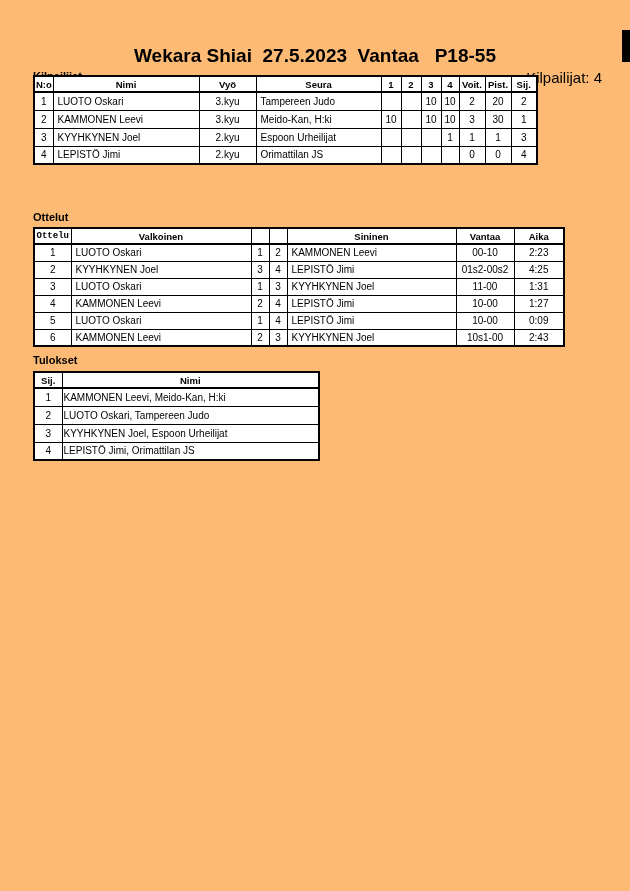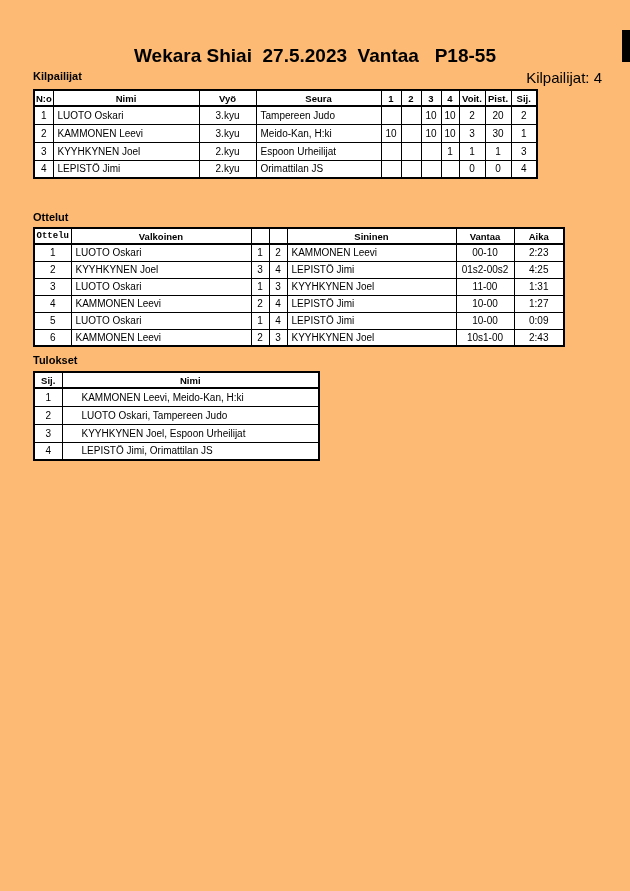--- a/index.html
+++ b/index.html
@@ -34,33 +34,33 @@
   th, td {
     border:1px solid #000; font-size:10px; overflow:hidden;
     white-space:nowrap; vertical-align:middle;
   }
   th {
     font-weight:bold; text-align:center; font-size:9.5px;
     border-bottom:2px solid #000; height:16px; padding:0 1px;
   }
   td { text-align:center; padding:0 1px; }
 
-  .t1 { top:89px;  left:33px; width:503px; }
+  .t1 { top:75px;  left:33px; width:503px; }
   .t2 { top:227px; left:33px; width:530px; }
   .t3 { top:371px; left:33px; width:285px; }
 
   .t1 td { height:18px; }
   .t2 td { height:17px; }
   .t3 td { height:18px; }
 
   
   .t1 td:nth-child(2), .t1 td:nth-child(4) { text-align:left; padding-left:4px; }
   .t2 td:nth-child(2), .t2 td:nth-child(5) { text-align:left; padding-left:4px; }
   .t2 th:nth-child(1) { font-size:9px;font-family:Liberation Mono, monospace; }
-  .t3 td:nth-child(2) { text-align:left; padding-left:19px; }
+  .t3 td:nth-child(2) { text-align:left; padding-left:1px; }
 
   .corner-mark {
     position:absolute; top:30px; right:0; width:8px; height:32px;
     background:#000;
   }
 </style>
 </head>
 <body>
 
 <div class="page">

